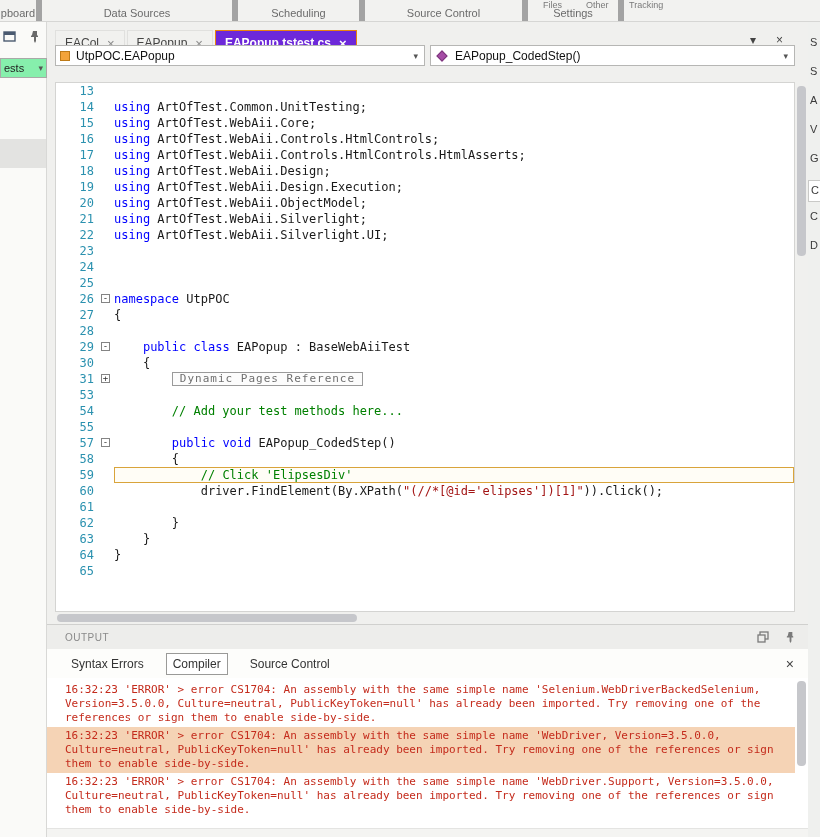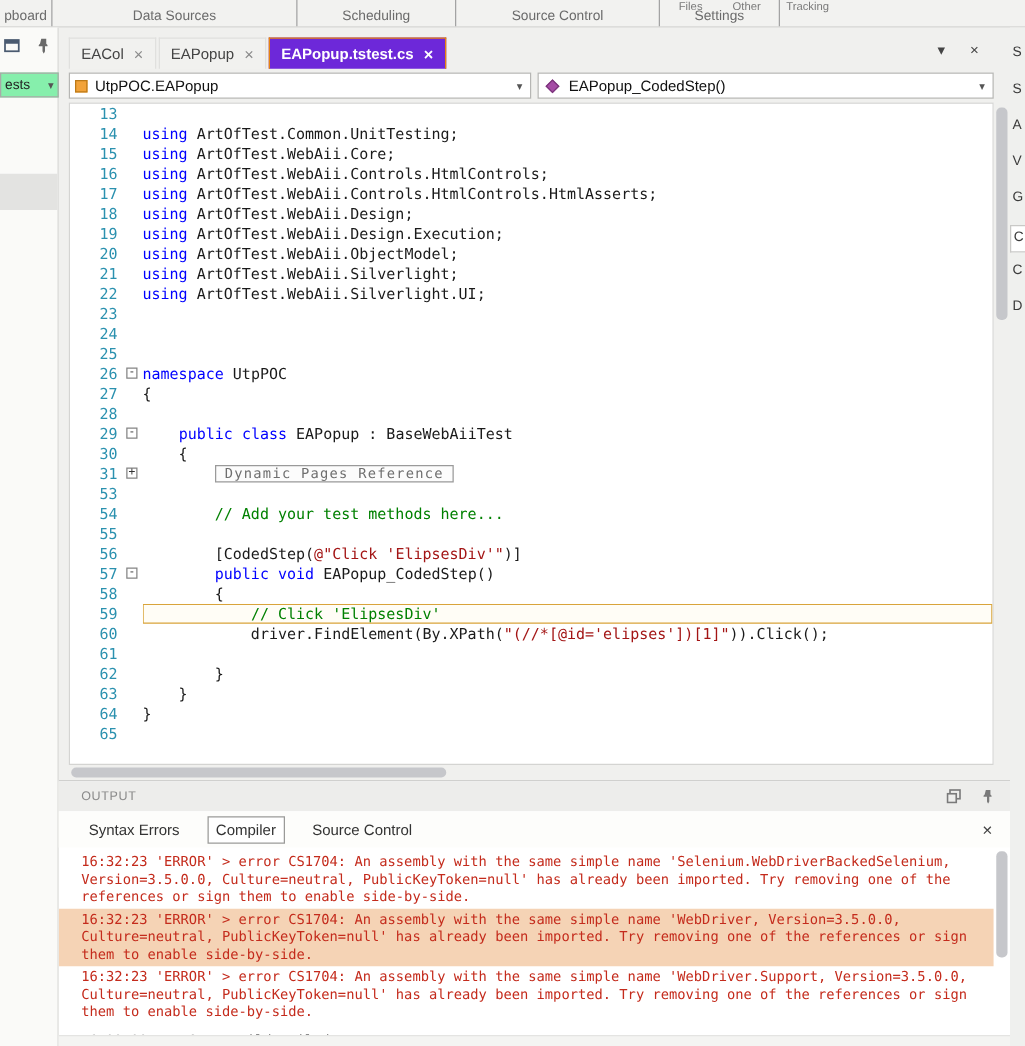--- a/index.html
+++ b/index.html
@@ -3,21 +3,21 @@
 <meta charset="utf-8">
 <style>
   * { margin:0; padding:0; box-sizing:border-box; }
   html,body { width:820px; height:837px; overflow:hidden; }
   body { font-family:"Liberation Sans", sans-serif; background:#f0f0ee; }
   .app { position:relative; width:820px; height:837px; background:#f0f0ee; overflow:hidden; }
 
   
   .ribbon { position:absolute; left:0; top:0; width:820px; height:22px; background:#f2f2f0; border-bottom:1px solid #d6d6d4; }
   .ribbon-groups { display:flex; height:100%; }
-  .ribbon-group { height:100%; border-right:1px solid #a3a3a3; position:relative;padding-left:22px; }
+  .ribbon-group { height:100%; border-right:6px solid #a3a3a3; position:relative;padding-left:22px; }
   .ribbon-label { position:absolute; bottom:2px; left:0; right:0; text-align:center; font-size:11px; color:#6b6b6b; white-space:nowrap; }
   .ribbon-small { position:absolute; top:0px; font-size:9px; color:#7a7a7a; }
 
   
   .left-strip { position:absolute; left:0; top:22px; width:47px; bottom:0; background:#fafaf8; border-right:1px solid #d8d8d6; }
   .left-icons { position:absolute; top:8px; left:3px; display:flex; gap:13px; }
   .left-icons svg { display:block; }
   .left-combo { position:absolute; top:36px; left:0; width:47px; height:20px; background:#86efac; border:1px solid #a9a9a7; display:flex; align-items:center; padding:0 3px; font-size:11px; color:#222; }
   .left-combo .arrow { margin-left:auto; font-size:9px; color:#555; }
   .left-sel { position:absolute; top:117px; left:0; width:46px; height:29px; background:#e3e3e1; }
@@ -27,21 +27,21 @@
 
   .tabbar { position:absolute; left:8px; top:7px; height:26px; display:flex; gap:2px; align-items:flex-end; }
   .tab { height:25px; line-height:24px; padding:0 9px; font-size:12px; color:#444; background:#f1f1ef; border:1px solid #e0e0de; border-bottom:none; display:flex; align-items:center; white-space:nowrap; }
   .tab.active { background:#6d28d9; border-color:#e8830e; color:#fff; font-weight:bold; }
   .tab-label { pointer-events:none; }
   .tab-close { margin-left:8px; font-size:13px; color:#8a8a8a; line-height:1; }
   .tab.active .tab-close { color:#fff; }
   .tab-actions { position:absolute; left:703px; top:11px; display:flex; gap:20px; font-size:12px; color:#444; }
   .tab-actions span { cursor:default; }
 
-  .combo { position:absolute; top:36px; height:21px; background:#fff; border:1px solid #b6b6b4; display:flex; align-items:center; padding:0 6px 0 4px; font-size:12px; color:#111; }
+  .combo { position:absolute; top:23px; height:21px; background:#fff; border:1px solid #b6b6b4; display:flex; align-items:center; padding:0 6px 0 4px; font-size:12px; color:#111; }
   .combo-type { left:8px; width:370px; }
   .combo-member { left:383px; width:365px; }
   .combo .arrow { margin-left:auto; font-size:9px; color:#555; }
   .icon-class { width:10px; height:10px; background:#f2a33a; border:1px solid #bd7a17; margin-right:6px; flex:none; }
   .icon-method { width:8px; height:8px; background:#a64ca6; border:1px solid #7a357a; transform:rotate(45deg); margin:0 9px 0 3px; flex:none; }
 
   
   .editor { position:absolute; left:8px; top:60px; width:740px; height:530px; background:#fff; border:1px solid #d4d4d2; overflow:hidden; font-family:"DejaVu Sans Mono", monospace; font-size:12px; }
   .eline { display:flex; height:16px; line-height:16px; }
   .ln { width:44px; flex:none; text-align:right; padding-right:6px; color:#2b91af; }
@@ -275,25 +275,20 @@
             <span class="ln">54</span>
             <span class="fold"></span>
             <span class="codetext"><span class="pl">        </span><span class="com">// Add your test methods here...</span></span>
           </div>
           <div class="eline">
             <span class="ln">55</span>
             <span class="fold"></span>
             <span class="codetext"></span>
           </div>
           <div class="eline">
-            <span class="ln">56</span>
-            <span class="fold"></span>
-            <span class="codetext"><span class="pl">        [CodedStep(</span><span class="str">@"Click 'ElipsesDiv'"</span><span class="pl">)]</span></span>
-          </div>
-          <div class="eline">
             <span class="ln">57</span>
             <span class="fold">
               <span class="foldbox">-</span>
             </span>
             <span class="codetext"><span class="pl">        </span><span class="kw">public</span><span class="pl"> </span><span class="kw">void</span><span class="pl"> EAPopup_CodedStep()</span></span>
           </div>
           <div class="eline">
             <span class="ln">58</span>
             <span class="fold"></span>
             <span class="codetext"><span class="pl">        {</span></span>

